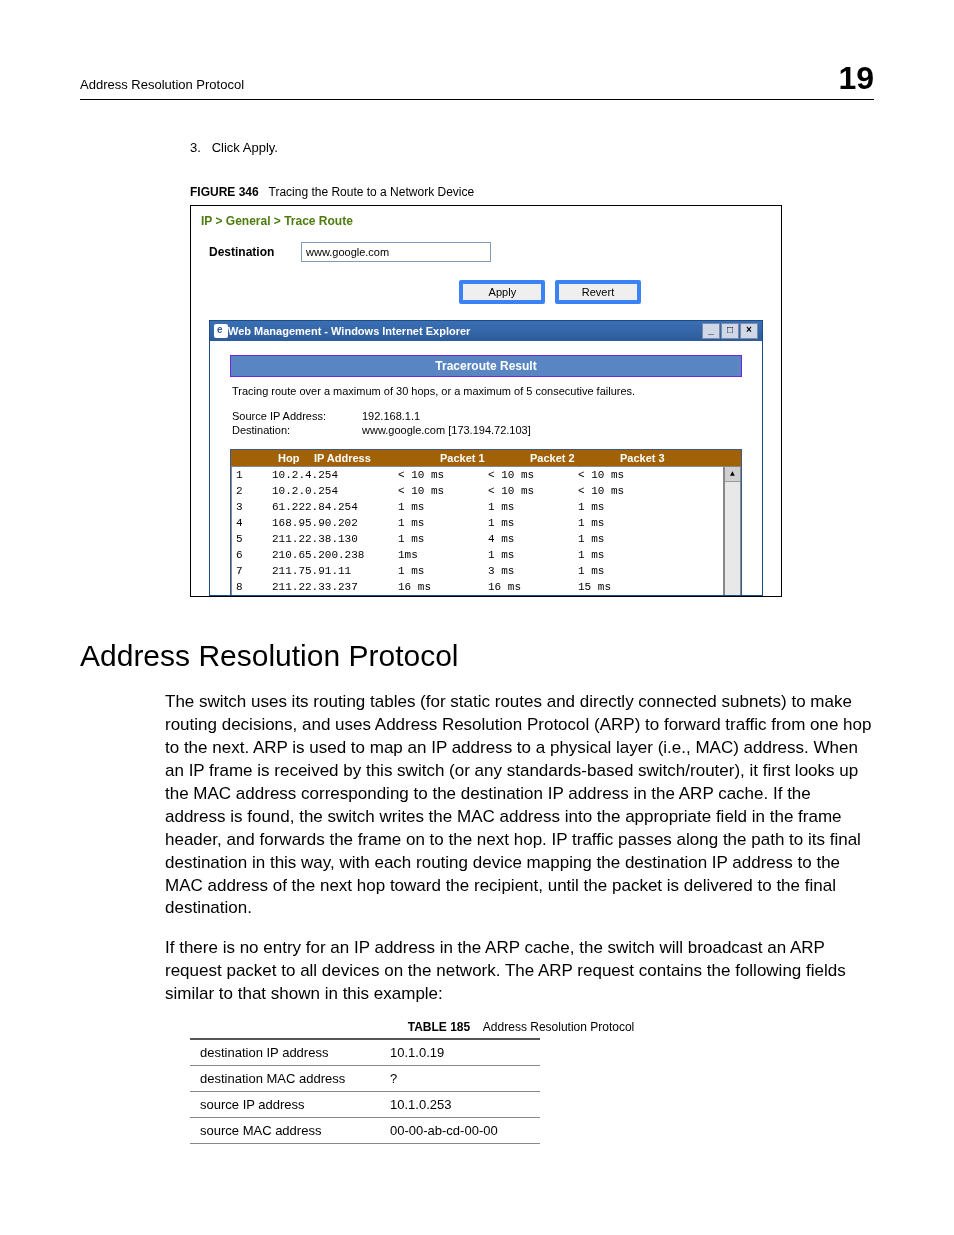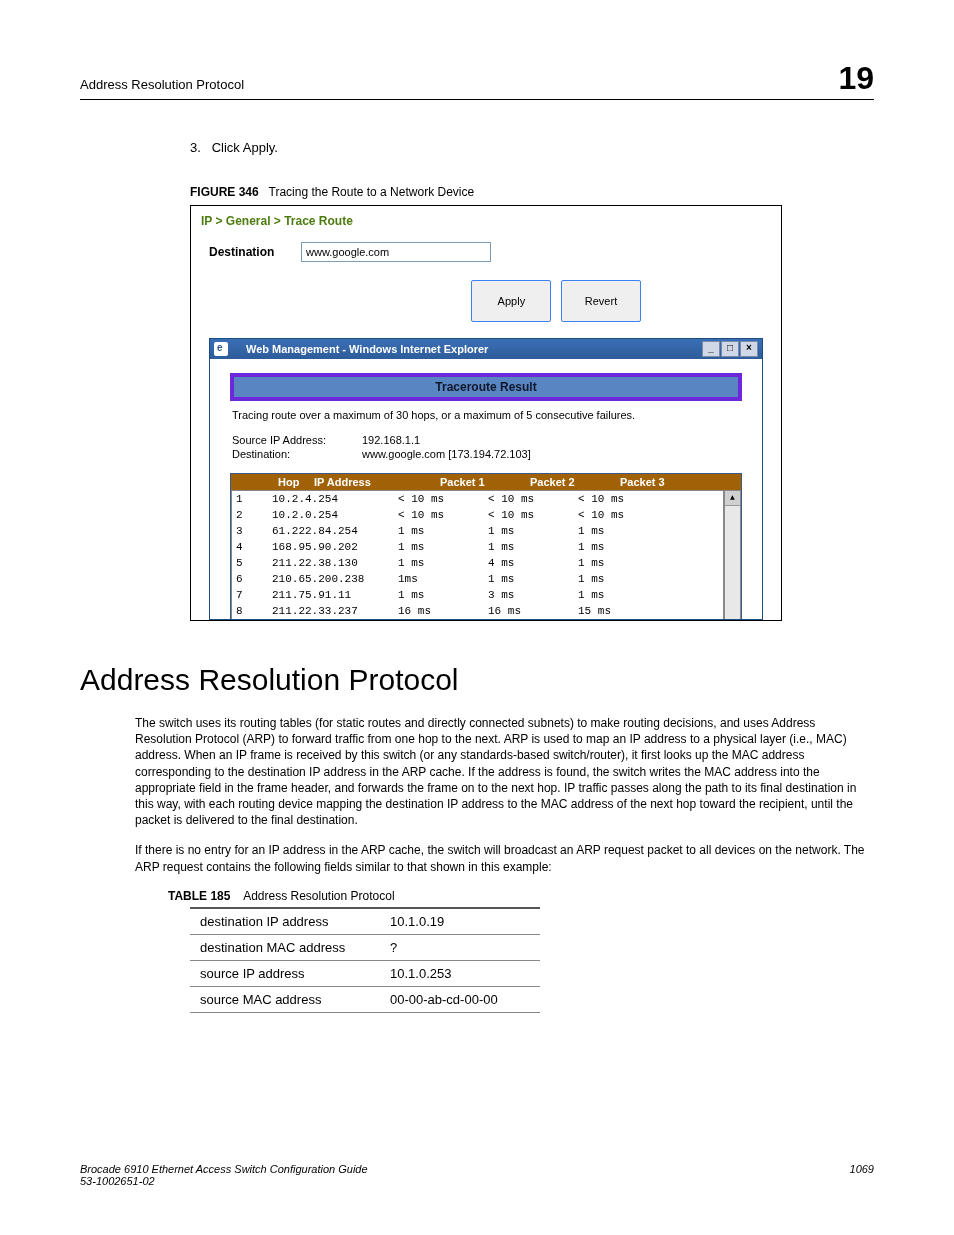--- a/index.html
+++ b/index.html
@@ -70,25 +70,25 @@
     padding: 1px 4px;
     border: 1px solid #7f9db9;
   }
   .btn-row {
     text-align: right;
     padding: 0 140px 16px 0;
   }
   .btn {
     display: inline-block;
     min-width: 58px;
-    padding: 14px 10px;
+    padding: 2px 10px;
     font-size: 11px;
     text-align: center;
     background: #efefef;
-    border: 1px solid #3b82f6;
+    border: 4px solid #3b82f6;
     border-radius: 2px;
     margin-left: 6px;
   }
 
   
   .popup-wrap {
     margin: 0 18px 0 18px;
     padding-bottom: 0;
   }
   .popup {
@@ -100,21 +100,21 @@
     background: linear-gradient(to bottom, #3a6fb5 0%, #2e5c9a 100%);
     color: #fff;
     display: flex;
     justify-content: space-between;
     align-items: center;
     height: 20px;
     padding: 0 4px 0 4px;
     font-size: 11px;
     font-weight: bold;
   }
-  .titlebar .tleft { display:flex; align-items:center; gap:18px;}
+  .titlebar .tleft { display:flex; align-items:center; gap:0;}
   .e-icon {
     width: 14px; height: 14px;
     background: #fff;
     border-radius: 2px;
     display:inline-block;
     position:relative;
   }
   .e-icon::after{
     content:"e";
     color:#2e5c9a;
@@ -133,25 +133,25 @@
     line-height:12px;
     font-size:10px;
     color:#000;
     font-weight:bold;
   }
   .popup-inner {
     padding: 14px 20px 0 20px;
   }
   .tr-header {
     background: #5985c2;
-    color: #0f172a;
+    color: #ffffff;
     font-weight: bold;
     text-align: center;
     padding: 3px 0;
-    border: 4px solid #6d28d9;
+    border: 1px solid #6d28d9;
     font-size: 12px;
   }
   .tracing-note {
     font-size: 11px;
     padding: 8px 2px 12px 2px;
   }
   .src-row {
     font-size: 11px;
     padding: 1px 2px;
     display: flex;
@@ -202,31 +202,32 @@
   }
 
   
   h1.section {
     font-family: Arial, sans-serif;
     font-weight: normal;
     font-size: 30px;
     margin: 42px 0 18px 0;
   }
   .body-para {
-    margin-left: 55px;
-    font-size: 12px;
+    margin-left: 85px;
+    font-size: 17px;
     line-height: 1.35;
     margin-bottom: 14px;
   }
 
   
   .tbl-caption {
     margin-left: 88px;
     font-size: 12px;
     margin-bottom: 4px;
+    text-align: center;
   }
   .tbl-caption b { font-weight:bold; }
   table.arp {
     margin-left: 110px;
     border-collapse: collapse;
     font-size: 13px;
     width: 350px;
   }
   table.arp td {
     padding: 5px 10px;

